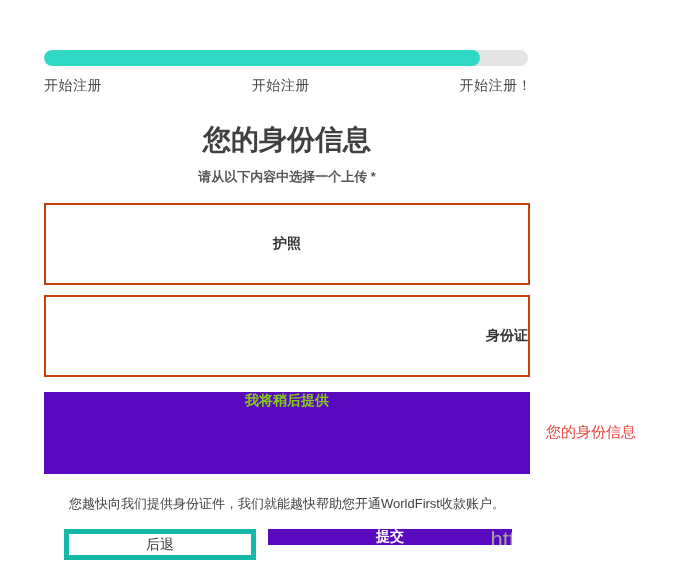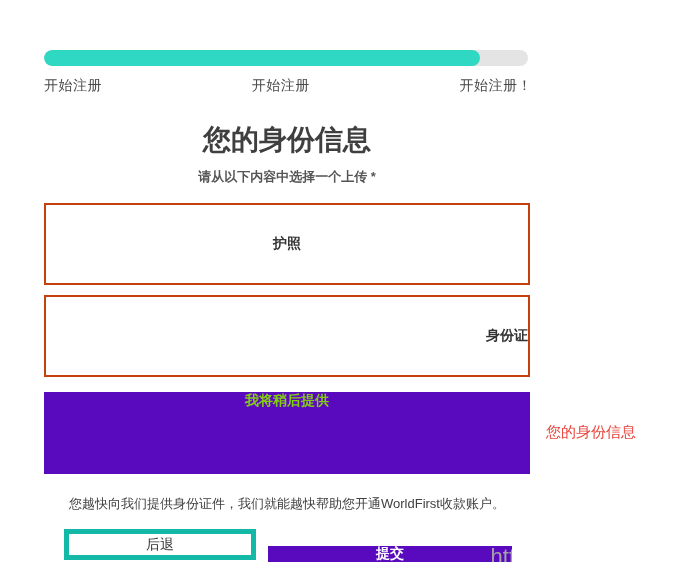--- a/index.html
+++ b/index.html
@@ -57,21 +57,20 @@
     background: #ffffff; border: 5px solid #14b8a6;
     display: flex; align-items: center; justify-content: center;
     font-size: 14px; color: #333333; cursor: pointer;
   }
   .submit-button {
     position: absolute; left: 268px; top: 529px; width: 244px; height: 16px;
     background: var(--accent, #5a0abe); border: none;
     display: flex; align-items: center; justify-content: center;
     color: #ffffff; font-size: 14px; font-weight: bold; cursor: pointer;
     overflow: hidden;
-    margin-top: 17px;
   }
   .watermark {
     position: absolute; right: -3px; bottom: -6px;
     color: #a3a3a3; font-size: 22px; font-weight: 400; line-height: 1;
     pointer-events: none;
   }
 </style>
 </head>
 <body>
 

